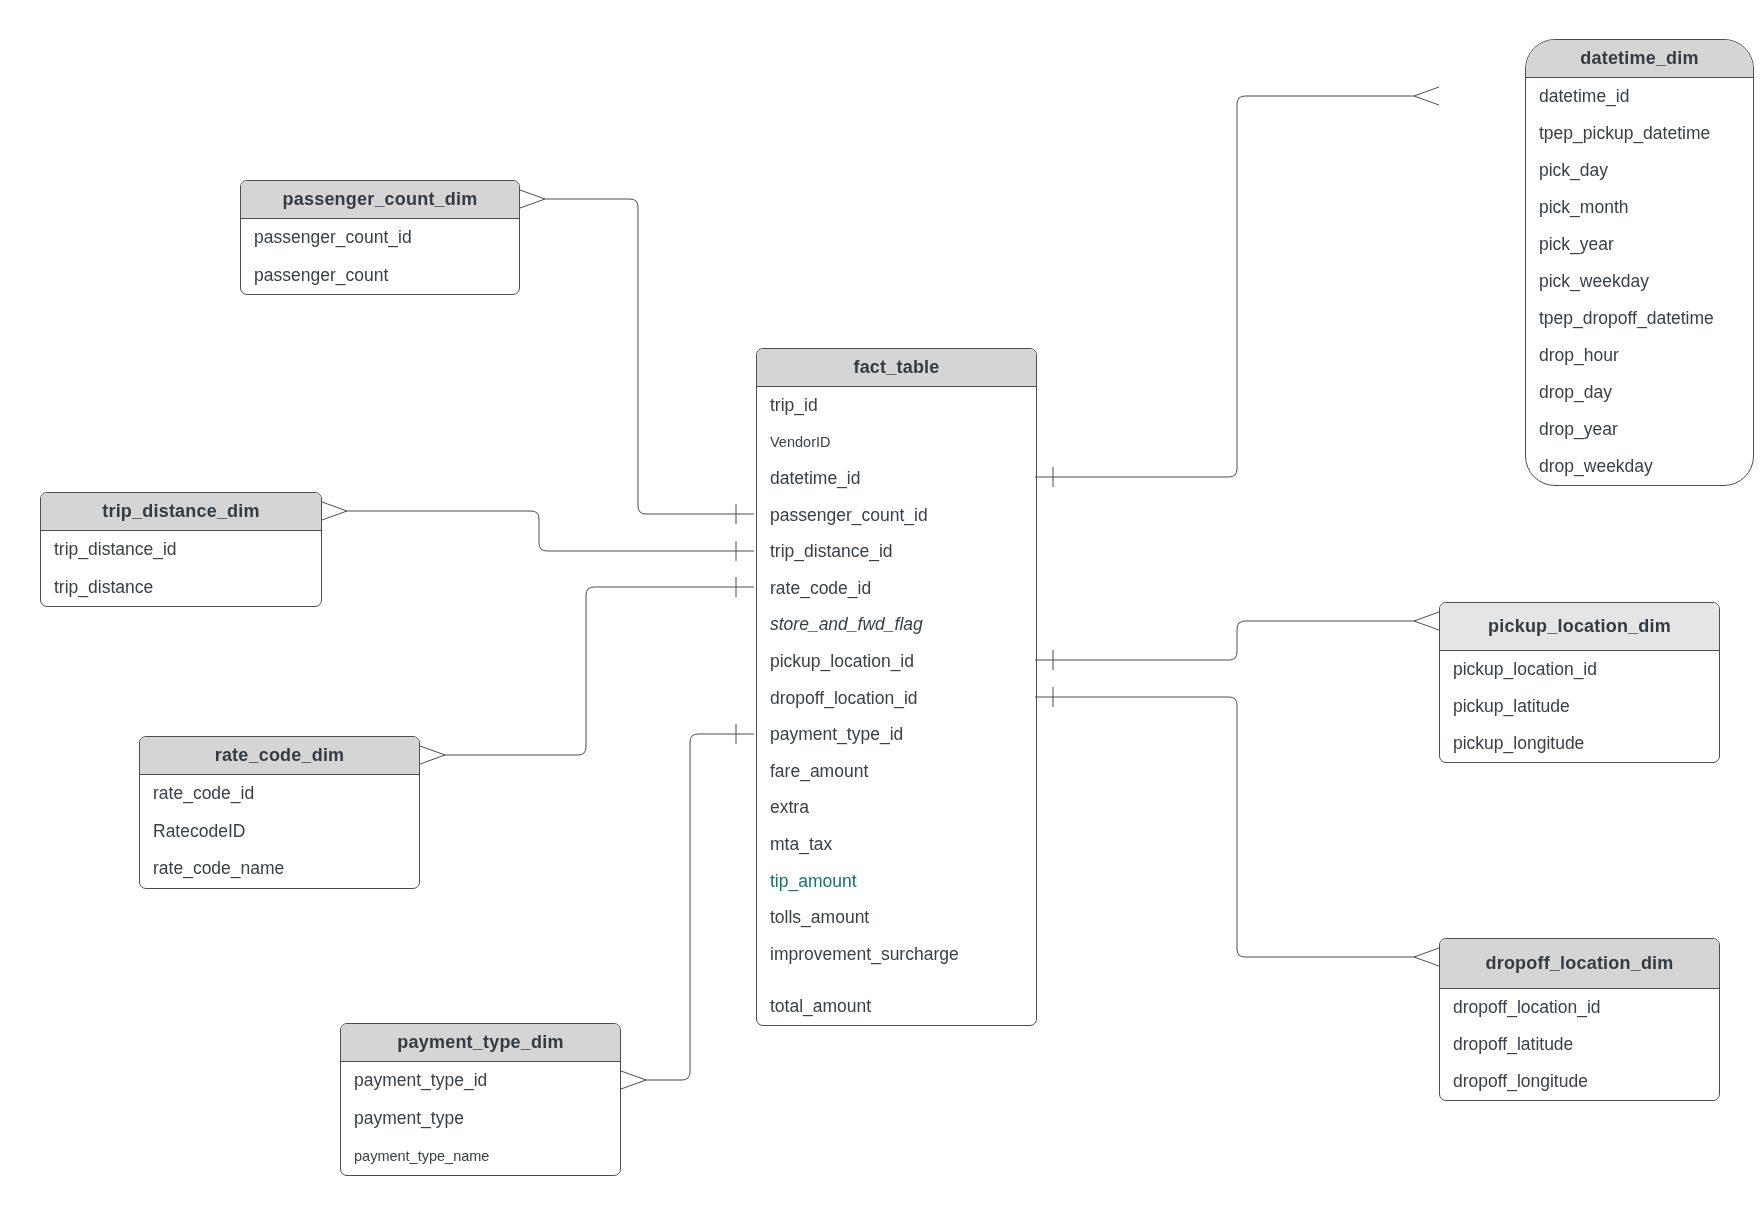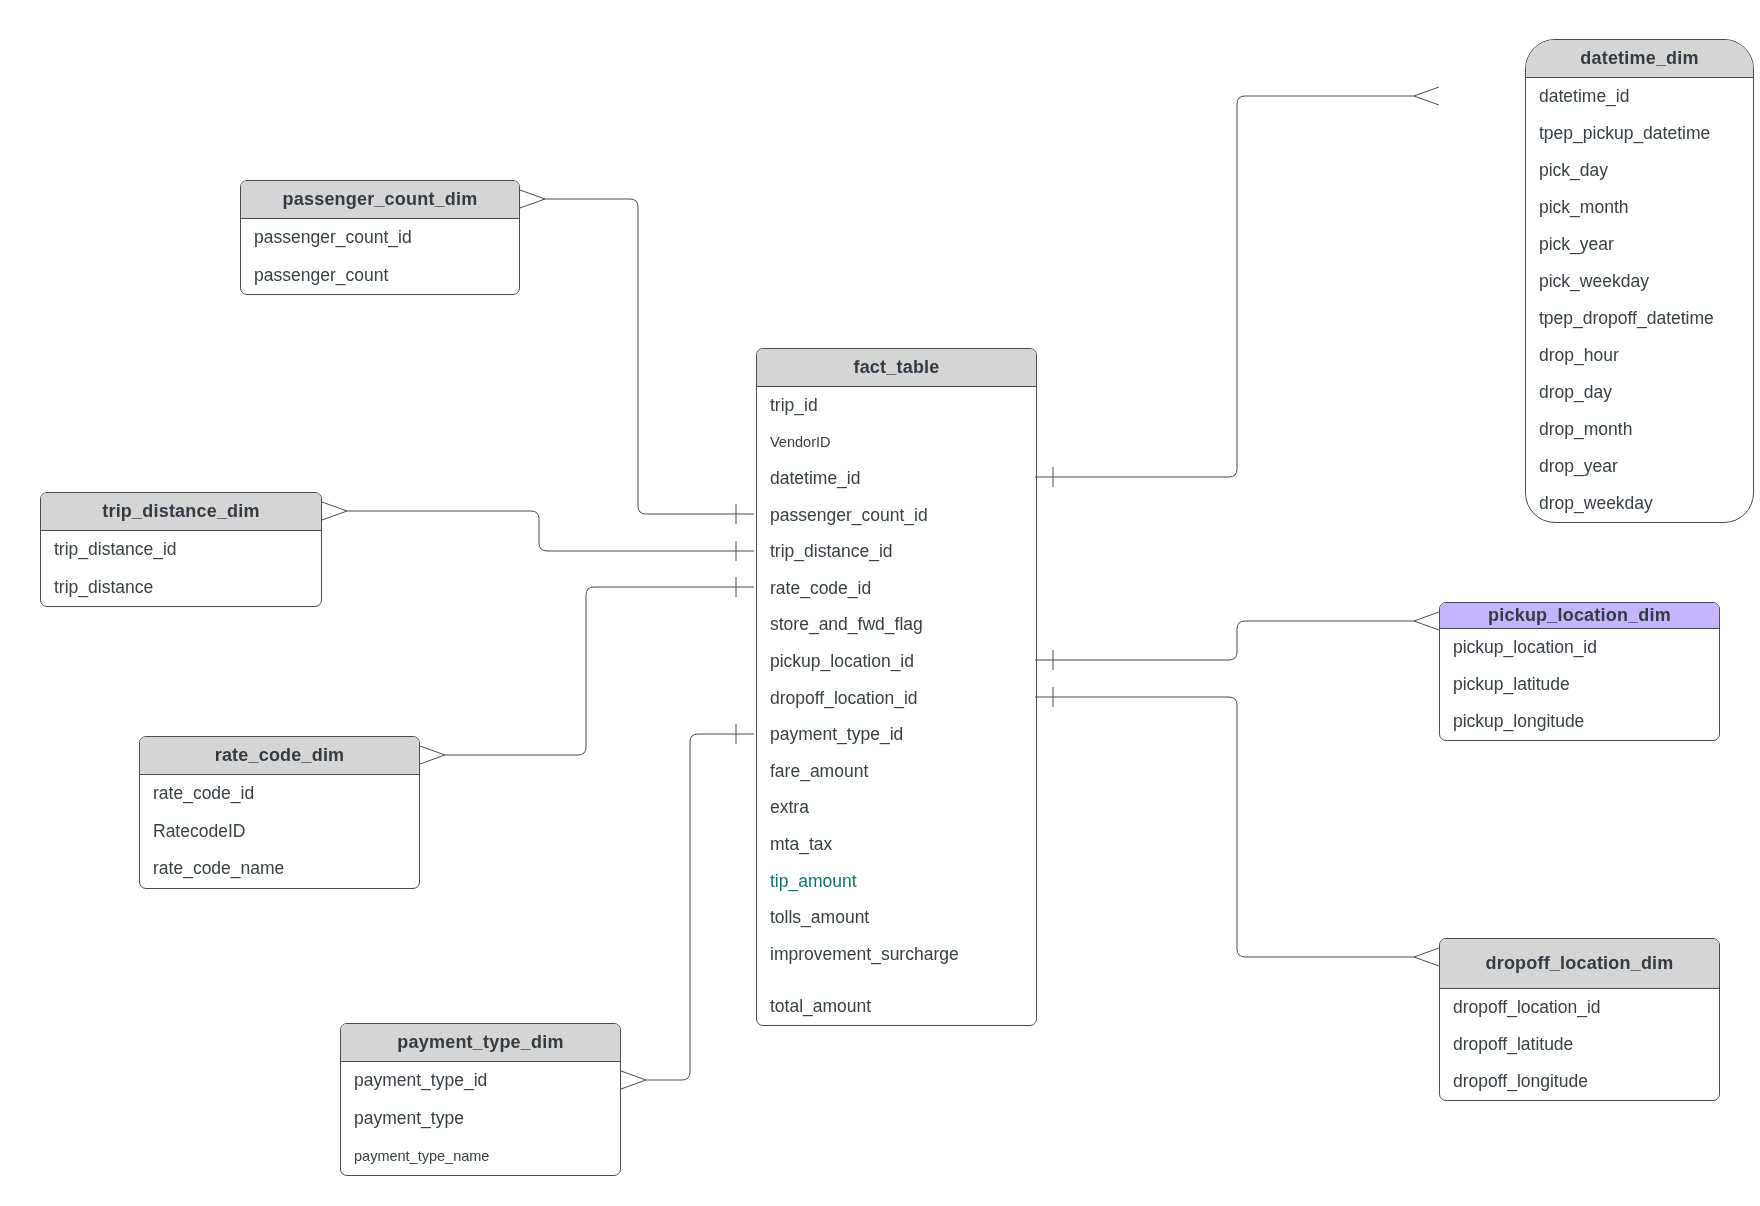--- a/index.html
+++ b/index.html
@@ -61,21 +61,21 @@
     <div class="table-box" style="left: 756px; top: 348px; width: 281px; border-color: rgb(77, 77, 77);">
       <div class="table-header" style="height: 38px; background: rgb(213, 213, 213); border-bottom-color: rgb(77, 77, 77);">
         <span class="table-title">fact_table</span>
       </div>
       <div class="table-row" style="height: 36.6px; color: rgb(58, 64, 71);">trip_id</div>
       <div class="table-row small" style="height: 36.6px; color: rgb(58, 64, 71);">VendorID</div>
       <div class="table-row" style="height: 36.6px; color: rgb(58, 64, 71);">datetime_id</div>
       <div class="table-row" style="height: 36.6px; color: rgb(58, 64, 71);">passenger_count_id</div>
       <div class="table-row" style="height: 36.6px; color: rgb(58, 64, 71);">trip_distance_id</div>
       <div class="table-row" style="height: 36.6px; color: rgb(58, 64, 71);">rate_code_id</div>
-      <div class="table-row" style="height: 36.6px; color: rgb(58, 64, 71);">store_and_fwd_flag</div>
+      <div class="table-row" style="height: 36.6px; color: rgb(58, 64, 71); font-style: italic;">store_and_fwd_flag</div>
       <div class="table-row" style="height: 36.6px; color: rgb(58, 64, 71);">pickup_location_id</div>
       <div class="table-row" style="height: 36.6px; color: rgb(58, 64, 71);">dropoff_location_id</div>
       <div class="table-row" style="height: 36.6px; color: rgb(58, 64, 71);">payment_type_id</div>
       <div class="table-row" style="height: 36.6px; color: rgb(58, 64, 71);">fare_amount</div>
       <div class="table-row" style="height: 36.6px; color: rgb(58, 64, 71);">extra</div>
       <div class="table-row" style="height: 36.6px; color: rgb(58, 64, 71);">mta_tax</div>
       <div class="table-row" style="height: 36.6px; color: #0f766e;">tip_amount</div>
       <div class="table-row" style="height: 36.6px; color: rgb(58, 64, 71);">tolls_amount</div>
       <div class="table-row" style="height: 36.6px; color: rgb(58, 64, 71);">improvement_surcharge</div>
       <div class="table-row" style="height: 36.6px; color: rgb(58, 64, 71); margin-top: 16px;">total_amount</div>
@@ -86,26 +86,25 @@
       </div>
       <div class="table-row" style="height: 37px; color: rgb(58, 64, 71);">datetime_id</div>
       <div class="table-row" style="height: 37px; color: rgb(58, 64, 71);">tpep_pickup_datetime</div>
       <div class="table-row" style="height: 37px; color: rgb(58, 64, 71);">pick_day</div>
       <div class="table-row" style="height: 37px; color: rgb(58, 64, 71);">pick_month</div>
       <div class="table-row" style="height: 37px; color: rgb(58, 64, 71);">pick_year</div>
       <div class="table-row" style="height: 37px; color: rgb(58, 64, 71);">pick_weekday</div>
       <div class="table-row" style="height: 37px; color: rgb(58, 64, 71);">tpep_dropoff_datetime</div>
       <div class="table-row" style="height: 37px; color: rgb(58, 64, 71);">drop_hour</div>
       <div class="table-row" style="height: 37px; color: rgb(58, 64, 71);">drop_day</div>
-      <div class="table-row" style="height: 37px; color: rgb(58, 64, 71);">drop_month</div>
       <div class="table-row" style="height: 37px; color: rgb(58, 64, 71);">drop_year</div>
       <div class="table-row" style="height: 37px; color: rgb(58, 64, 71);">drop_weekday</div>
     </div>
     <div class="table-box" style="left: 1439px; top: 602px; width: 281px; border-color: rgb(77, 77, 77);">
-      <div class="table-header" style="height: 26px; background: #c4b5fd; border-bottom-color: rgb(77, 77, 77);">
+      <div class="table-header" style="height: 48px; background: #e5e5e5; border-bottom-color: rgb(77, 77, 77);">
         <span class="table-title">pickup_location_dim</span>
       </div>
       <div class="table-row" style="height: 37px; color: rgb(58, 64, 71);">pickup_location_id</div>
       <div class="table-row" style="height: 37px; color: rgb(58, 64, 71);">pickup_latitude</div>
       <div class="table-row" style="height: 37px; color: rgb(58, 64, 71);">pickup_longitude</div>
     </div>
     <div class="table-box" style="left: 1439px; top: 938px; width: 281px; border-color: rgb(77, 77, 77);">
       <div class="table-header" style="height: 50px; background: rgb(213, 213, 213); border-bottom-color: rgb(77, 77, 77);">
         <span class="table-title">dropoff_location_dim</span>
       </div>

